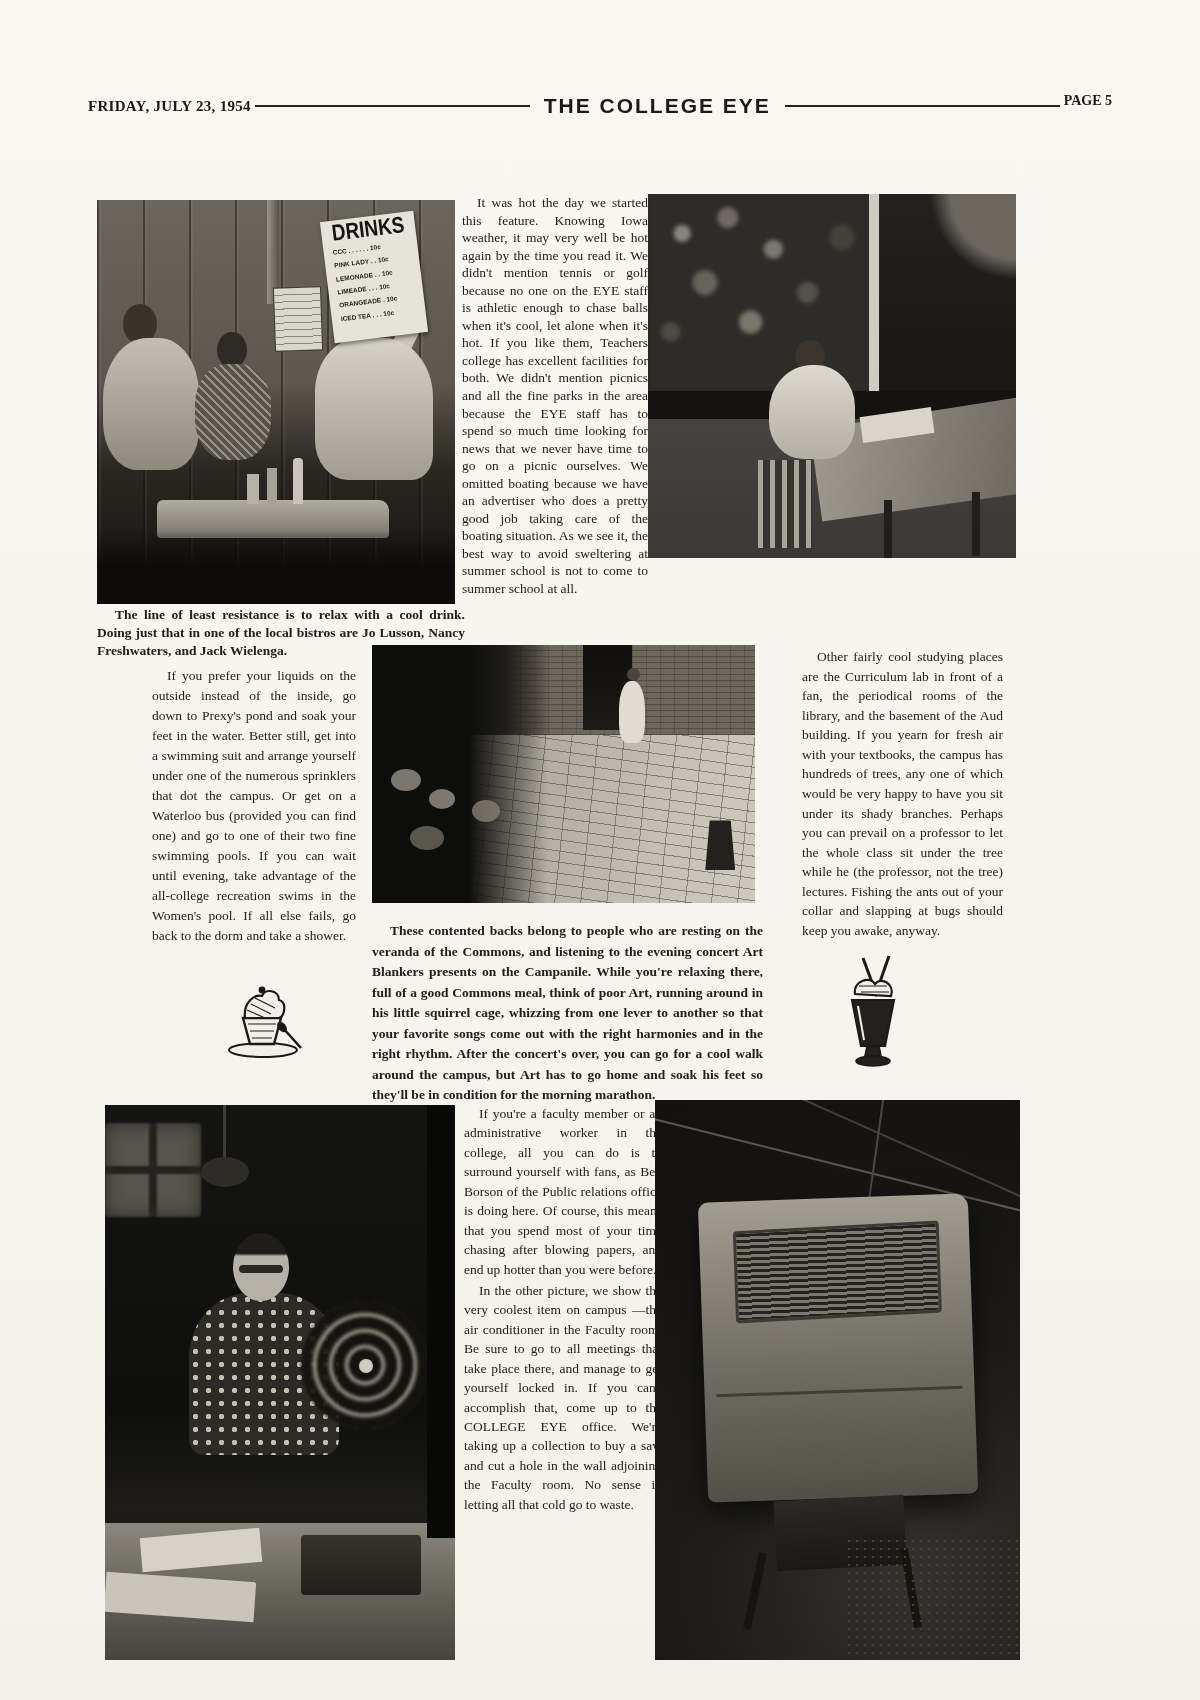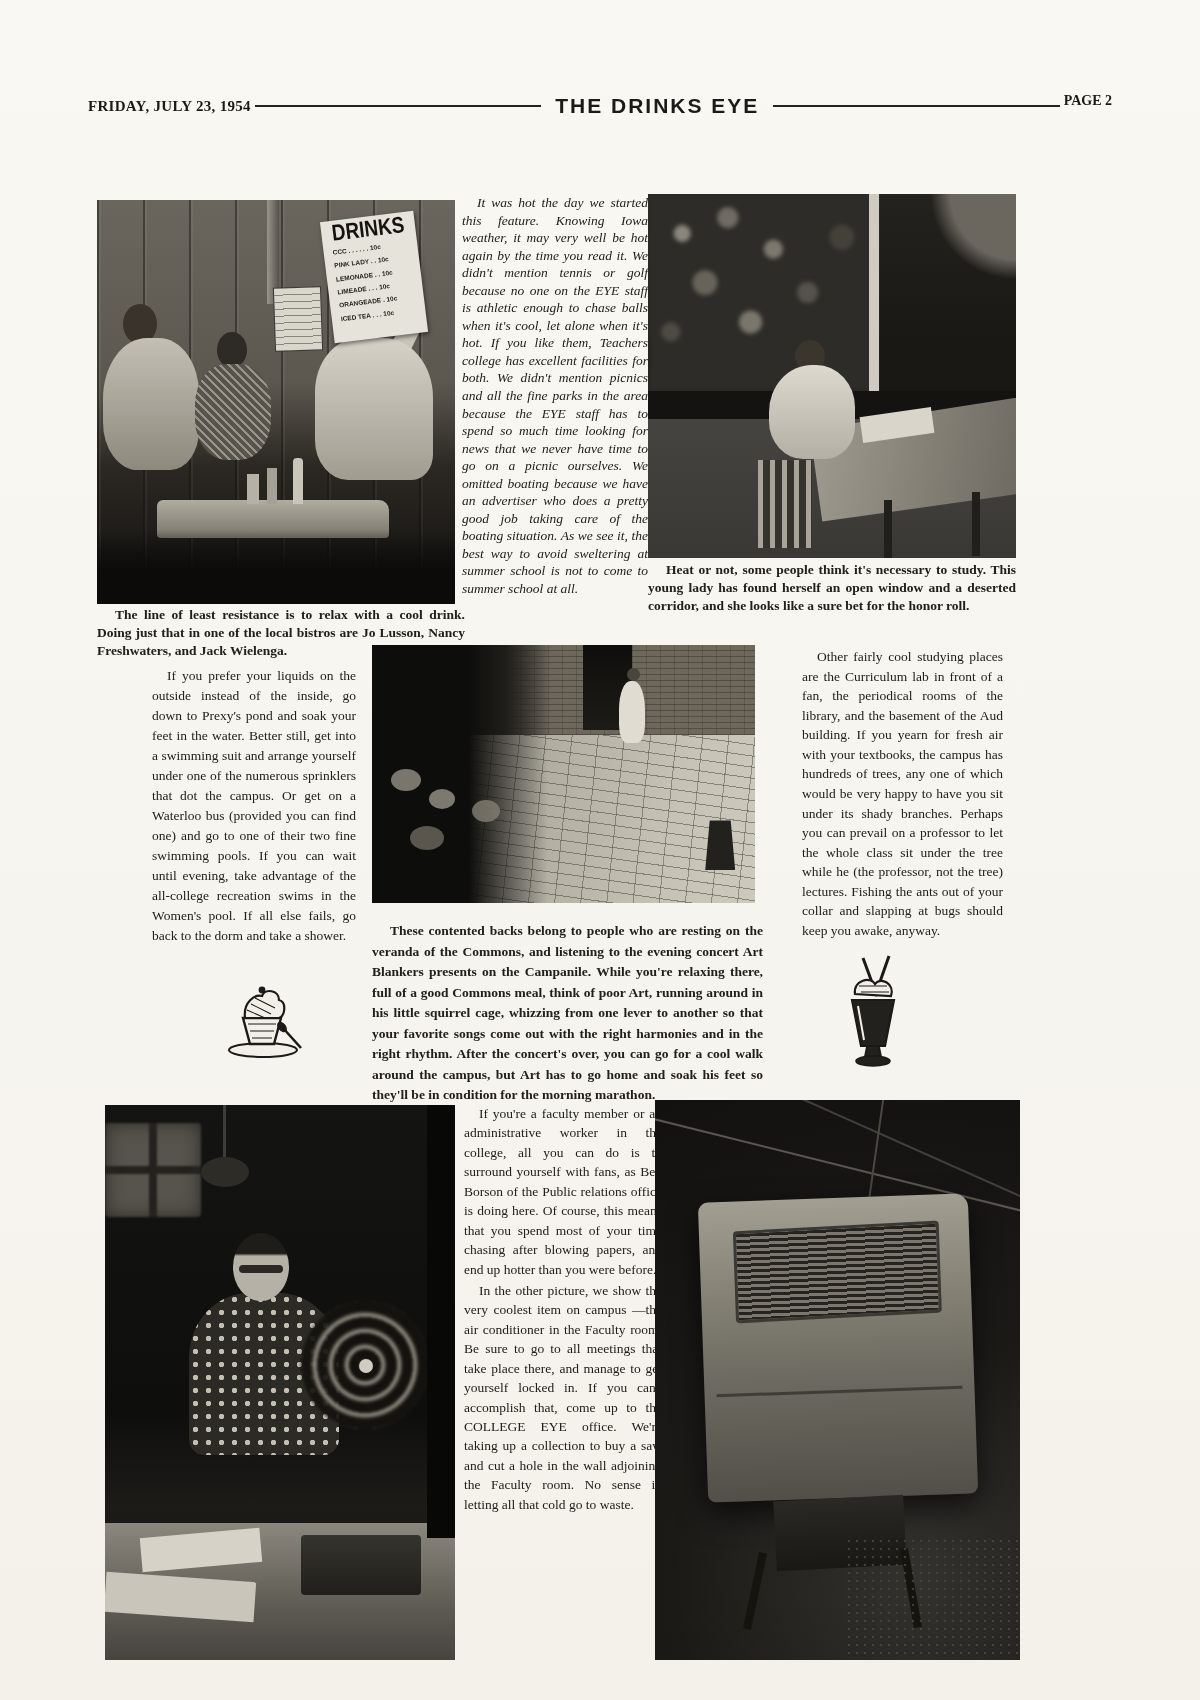--- a/index.html
+++ b/index.html
@@ -16,21 +16,21 @@
   .mast-page{font-weight:bold;font-size:14px;white-space:nowrap;position:relative;top:-5px;}
   .mast-rule{flex:1;border-top:2px solid #25231f;height:0;margin:0 4px;}
   .headline{position:absolute;left:88px;top:116px;width:1030px;margin:0;
     font-family:"Liberation Sans",sans-serif;font-weight:700;font-size:56px;
     letter-spacing:-1.5px;white-space:nowrap;color:#121110;
     text-shadow:0 0 .7px #121110,.5px 0 0 #121110;}
   
   .col{position:absolute;text-align:justify;font-size:13.5px;color:#22201c;}
   .col p{margin:0;text-indent:15px;}
   .col p + p{margin-top:2px;}
-  .col-intro{left:462px;top:194px;width:186px;line-height:1.3;font-style:italic;}
+  .col-intro{left:462px;top:194px;width:186px;line-height:1.3;}
   .col-liquids{left:152px;top:666px;width:204px;line-height:1.48;}
   .col-studying{left:786px;top:647px;width:201px;line-height:1.45;margin-left:16px;}
   .col-faculty{left:464px;top:1104px;width:198px;line-height:1.44;}
   .caption{position:absolute;text-align:justify;font-weight:bold;font-size:13.5px;
     line-height:1.34;color:#22201c;}
   .caption p{margin:0;text-indent:18px;}
   .cap-bistro{left:97px;top:606px;width:368px;}
   .cap-study{left:648px;top:561px;width:368px;}
   .cap-veranda{left:372px;top:921px;width:391px;line-height:1.52;}
   
@@ -155,23 +155,23 @@
   #spot-soda{left:833px;top:954px;width:82px;height:122px;}
 </style>
 </head>
 <body>
 
 <div class="page">
 
   <div class="masthead">
     <span class="mast-date">FRIDAY, JULY 23, 1954</span>
     <span class="mast-rule"></span>
-    <span class="mast-title">THE DRINKS EYE</span>
+    <span class="mast-title">THE COLLEGE EYE</span>
     <span class="mast-rule"></span>
-    <span class="mast-page">PAGE 2</span>
+    <span class="mast-page">PAGE 5</span>
   </div>
 
 
   <div class="photo" id="photo-bistro">
     <div class="b-wall"></div>
     <div class="b-pole"></div>
     <div class="b-menucard"></div>
     <div class="b-w1-head"></div>
     <div class="b-w1-body"></div>
     <div class="b-w2-head"></div>
@@ -209,23 +209,20 @@
     <div class="s-rightwall"></div>
     <div class="s-band"></div>
     <div class="s-desk"></div>
     <div class="s-paper"></div>
     <div class="s-chair"></div>
     <div class="s-head"></div>
     <div class="s-body"></div>
     <div class="s-deskleg1"></div>
     <div class="s-deskleg2"></div>
   </div>
-  <div class="caption cap-study">
-    <p>Heat or not, some people think it's necessary to study. This young lady has found herself an open window and a deserted corridor, and she looks like a sure bet for the honor roll.</p>
-  </div>
 
   <div class="col col-liquids">
     <p>If you prefer your liquids on the outside instead of the inside, go down to Prexy's pond and soak your feet in the water. Better still, get into a swimming suit and arrange yourself under one of the numerous sprinklers that dot the campus. Or get on a Waterloo bus (provided you can find one) and go to one of their two fine swimming pools. If you can wait until evening, take advantage of the all-college recreation swims in the Women's pool. If all else fails, go back to the dorm and take a shower.</p>
   </div>
 
   <div class="photo" id="photo-veranda">
     <div class="v-brick"></div>
     <div class="v-wall"></div>
     <div class="v-door"></div>
     <div class="v-fig-head"></div>

